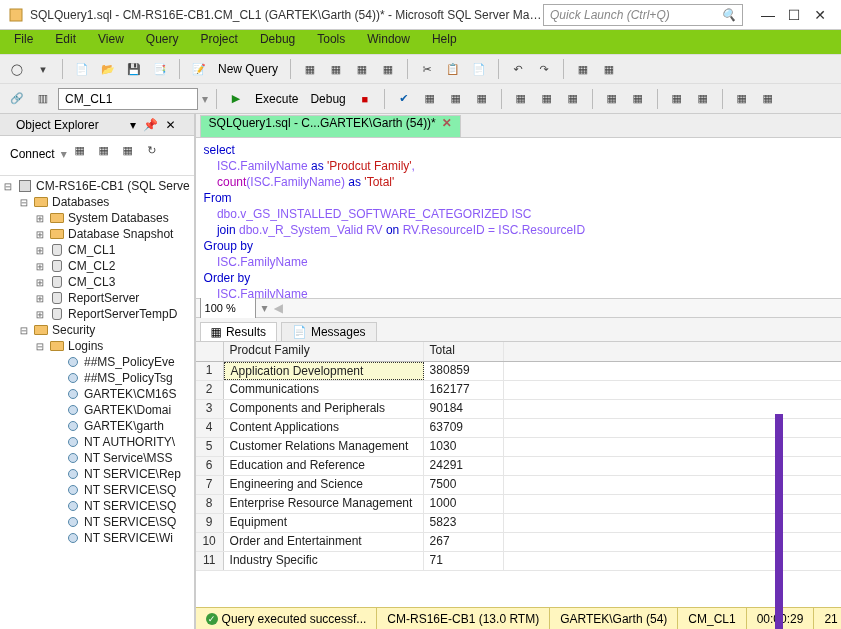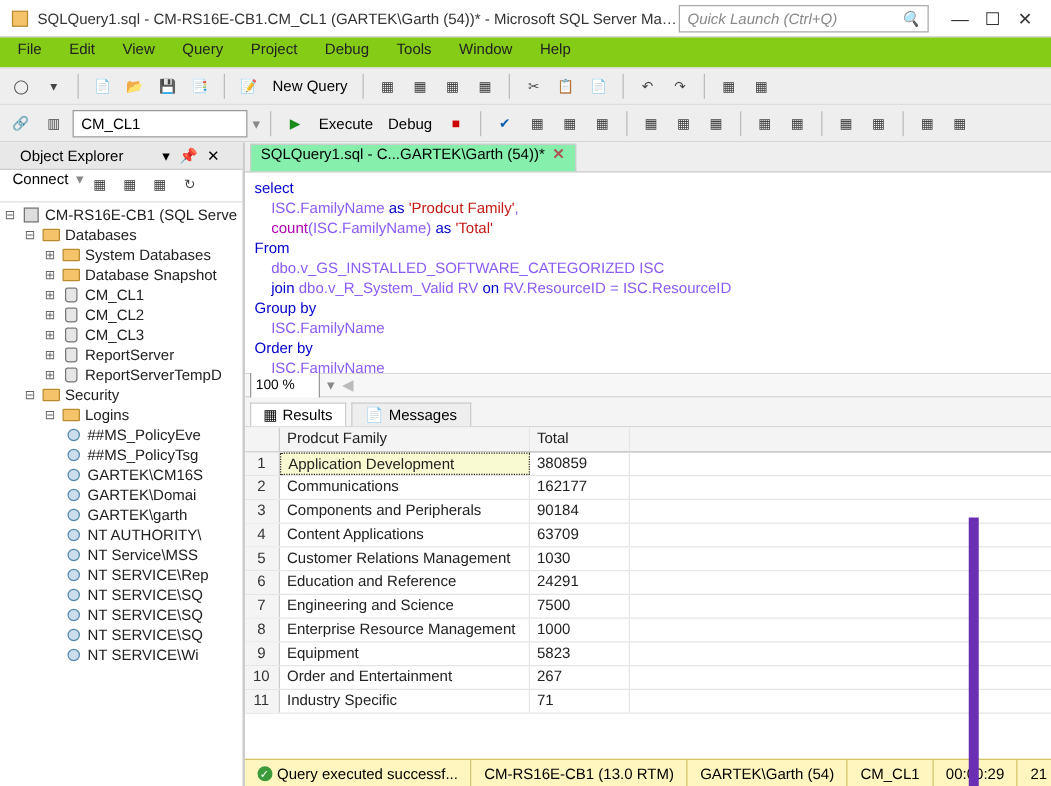--- a/index.html
+++ b/index.html
@@ -18,29 +18,29 @@
 .toolbar2 { height: 30px; background: #eee; border-bottom: 1px solid #ccc; display: flex; align-items: center; padding: 0 6px; gap: 4px; }
 .tb-btn { width: 22px; height: 22px; border: 1px solid transparent; display: flex; align-items: center; justify-content: center; font-size: 11px; cursor: pointer; color:#444; }
 .tb-sep { width: 1px; height: 20px; background: #bbb; margin: 0 4px; }
 .tb-label { padding: 0 4px; cursor: pointer; }
 .tb-dropdown { height: 22px; border: 1px solid #999; background: #fff; padding: 0 6px; min-width: 140px; display: flex; align-items: center; }
 
 .main-area { display: flex; height: 515px; }
 
 .obj-explorer { width: 210px; background: #fff; border-right: 2px solid #ccc; display: flex; flex-direction: column; }
 .oe-title { height: 22px; background: #e8e8e8; display: flex; align-items: center; padding: 0 16px; font-size: 12px; justify-content: space-between; border-bottom:1px solid #ccc; }
-.oe-connect { height: 26px; display: flex; align-items: flex-start; padding: 0 6px; gap: 2px; border-bottom: 1px solid #ddd; }
+.oe-connect { height: 40px; display: flex; align-items: flex-end; padding: 14px 6px; gap: 2px; border-bottom: 1px solid #ddd; }
 .oe-tree { flex: 1; overflow: hidden; padding: 2px 0; font-size: 12px; }
 .tree-item { display: flex; align-items: center; padding: 1px 4px; white-space: nowrap; cursor: pointer; color:#222; }
 .tree-item .exp { width: 12px; text-align: center; color: #666; font-size: 10px; }
 .tree-item .ticon { width: 16px; height: 14px; margin: 0 3px; display:flex; align-items:center; justify-content:center; }
 .indent-0 { padding-left: 2px; }
 .indent-1 { padding-left: 18px; }
 .indent-2 { padding-left: 34px; }
-.indent-3 { padding-left: 36px; }
+.indent-3 { padding-left: 50px; }
 
 .editor-pane { flex: 1; display: flex; flex-direction: column; background: #fff; position: relative; }
 .tab-strip { height: 24px; background: #eee; display: flex; align-items: flex-end; padding: 0 4px; border-bottom: 1px solid #ccc; }
 .tab { height: 22px; background: #86efac; border: 1px solid #ccc; border-bottom: none; padding: 0 8px; display: flex; align-items: flex-start; gap: 6px; font-size: 12px; cursor:pointer; }
 .tab .close { color: #a55; cursor: pointer; font-weight:bold; }
 
 .sql-editor { flex: 0 0 160px; padding: 4px 8px; font-family: Consolas, monospace; font-size: 13px; line-height: 16px; background: #fff; overflow: auto; white-space: pre; position:relative; border-right:18px solid #f3f3f3;}
 .kw { color: #0000cc; }
 .str { color: #c41a16; }
 .fn { color: #b000b0; }

